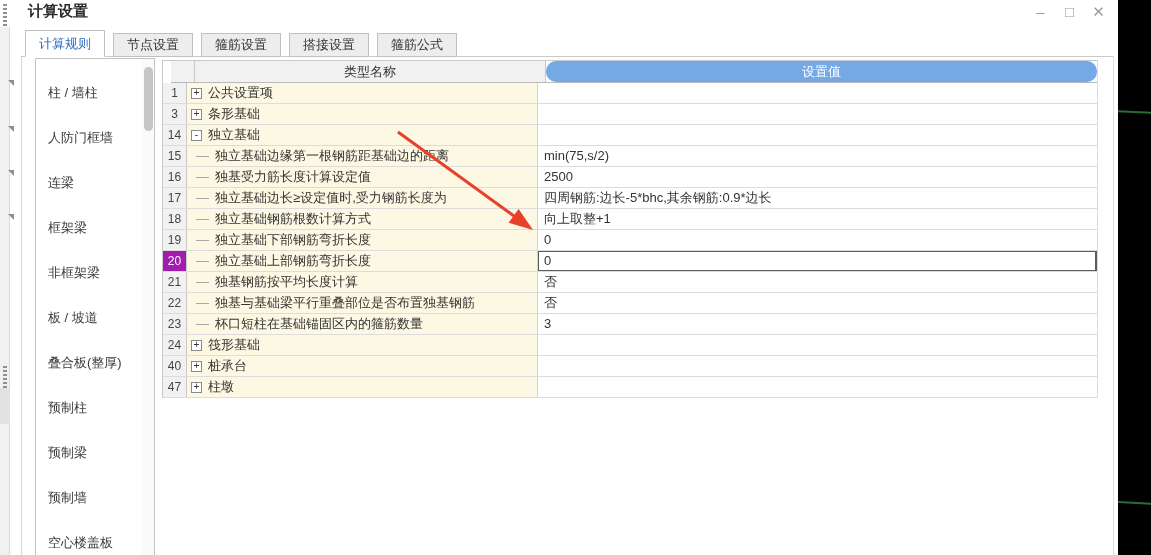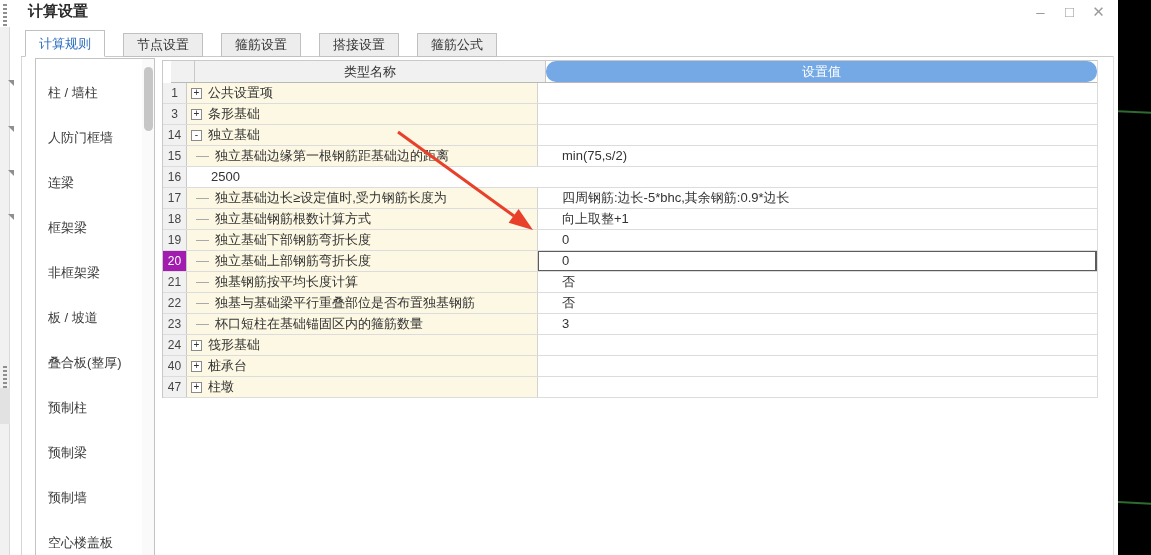--- a/index.html
+++ b/index.html
@@ -20,21 +20,21 @@
 
   
   .title { position:absolute; left:28px; top:2px; font-size:15px; font-weight:600; color:#2B2B2B; }
   .win-controls { position:absolute; left:1030px; top:1px; display:flex; gap:8px; }
   .wc { width:21px; height:21px; display:flex; align-items:center; justify-content:center;
     font-size:15px; color:#9B9B9B; }
 
   
   .tabbar { position:absolute; left:25px; top:30px; height:27px; display:flex; align-items:flex-end; z-index:3; }
   .tab { height:24px; line-height:22px; padding:0 13px; background:#EDEDED;
-    border:1px solid #C0C0C0; margin-right:18px; font-size:13px; color:#333; }
+    border:1px solid #C0C0C0; margin-right:8px; font-size:13px; color:#333; }
   .tab.active { height:27px; line-height:25px; background:#fff; border-bottom:1px solid #fff; color:#2D6EC0; }
 
   
   .h-border { position:absolute; left:21px; top:56px; width:1092px; height:0;
     border-top:1px solid #C9C9C9; z-index:1; }
   .v-border-left  { position:absolute; left:21px;  top:56px; height:499px; width:0; border-left:1px solid #D7D7D7; }
   .v-border-right { position:absolute; left:1113px; top:56px; height:499px; width:0; border-left:1px solid #E0E0E0; }
 
   
   .sidebar { position:absolute; left:35px; top:58px; width:120px; height:497px;
@@ -57,21 +57,21 @@
   .th-name { width:351px; background:#F1F1F1; border-right:1px solid #C9C9C9; color:#333; line-height:21px; }
   .th-value { flex:1; background:#74A9E6; color:#fff; line-height:21px;border-radius:10px; }
   .trow { display:flex; height:21px; border-bottom:1px solid #DCDCDC; }
   .td-num { width:24px; background:#F1F1F1; border-right:1px solid #C9C9C9;
     font-size:12px; color:#444; text-align:center; line-height:20px; }
   .td-num.sel { background:#a21caf; color:#fff; }
   .td-name { width:351px; background:#FCF8E3; border-right:1px solid #D2D2D2;
     display:flex; align-items:center; font-size:13px; color:#333;
     white-space:nowrap; overflow:hidden; }
   .td-value { flex:1; background:#fff; font-size:13px; color:#333; line-height:20px;
-    padding-left:24px; white-space:nowrap; overflow:hidden; position:relative; }
+    padding-left:6px; white-space:nowrap; overflow:hidden; position:relative; }
   .td-value.editing::after { content:''; position:absolute; left:-1px; top:-1px; right:0; bottom:-1px;
     border:2px solid #5C5C5C; pointer-events:none; }
   .ebox { width:11px; height:11px; border:1px solid #8B8B8B; background:#fff;
     font-size:10px; line-height:8px; text-align:center; color:#333; margin:0 6px 0 4px; flex:none; }
   .conn { width:13px; height:1px; background:#A9A9A9; margin:0 6px 0 9px; flex:none; }
 
   
   .arrow-overlay { position:absolute; left:0; top:0; width:1151px; height:555px;
     pointer-events:none; z-index:5; }
 
@@ -170,20 +170,24 @@
         <div class="trow">
           <div class="td-num">15</div>
           <div class="td-name">
             <span class="conn"></span>
             <span>独立基础边缘第一根钢筋距基础边的距离</span>
           </div>
           <div class="td-value">min(75,s/2)</div>
         </div>
         <div class="trow">
           <div class="td-num">16</div>
+          <div class="td-name">
+            <span class="conn"></span>
+            <span>独基受力筋长度计算设定值</span>
+          </div>
           <div class="td-value">2500</div>
         </div>
         <div class="trow">
           <div class="td-num">17</div>
           <div class="td-name">
             <span class="conn"></span>
             <span>独立基础边长≥设定值时,受力钢筋长度为</span>
           </div>
           <div class="td-value">四周钢筋:边长-5*bhc,其余钢筋:0.9*边长</div>
         </div>

